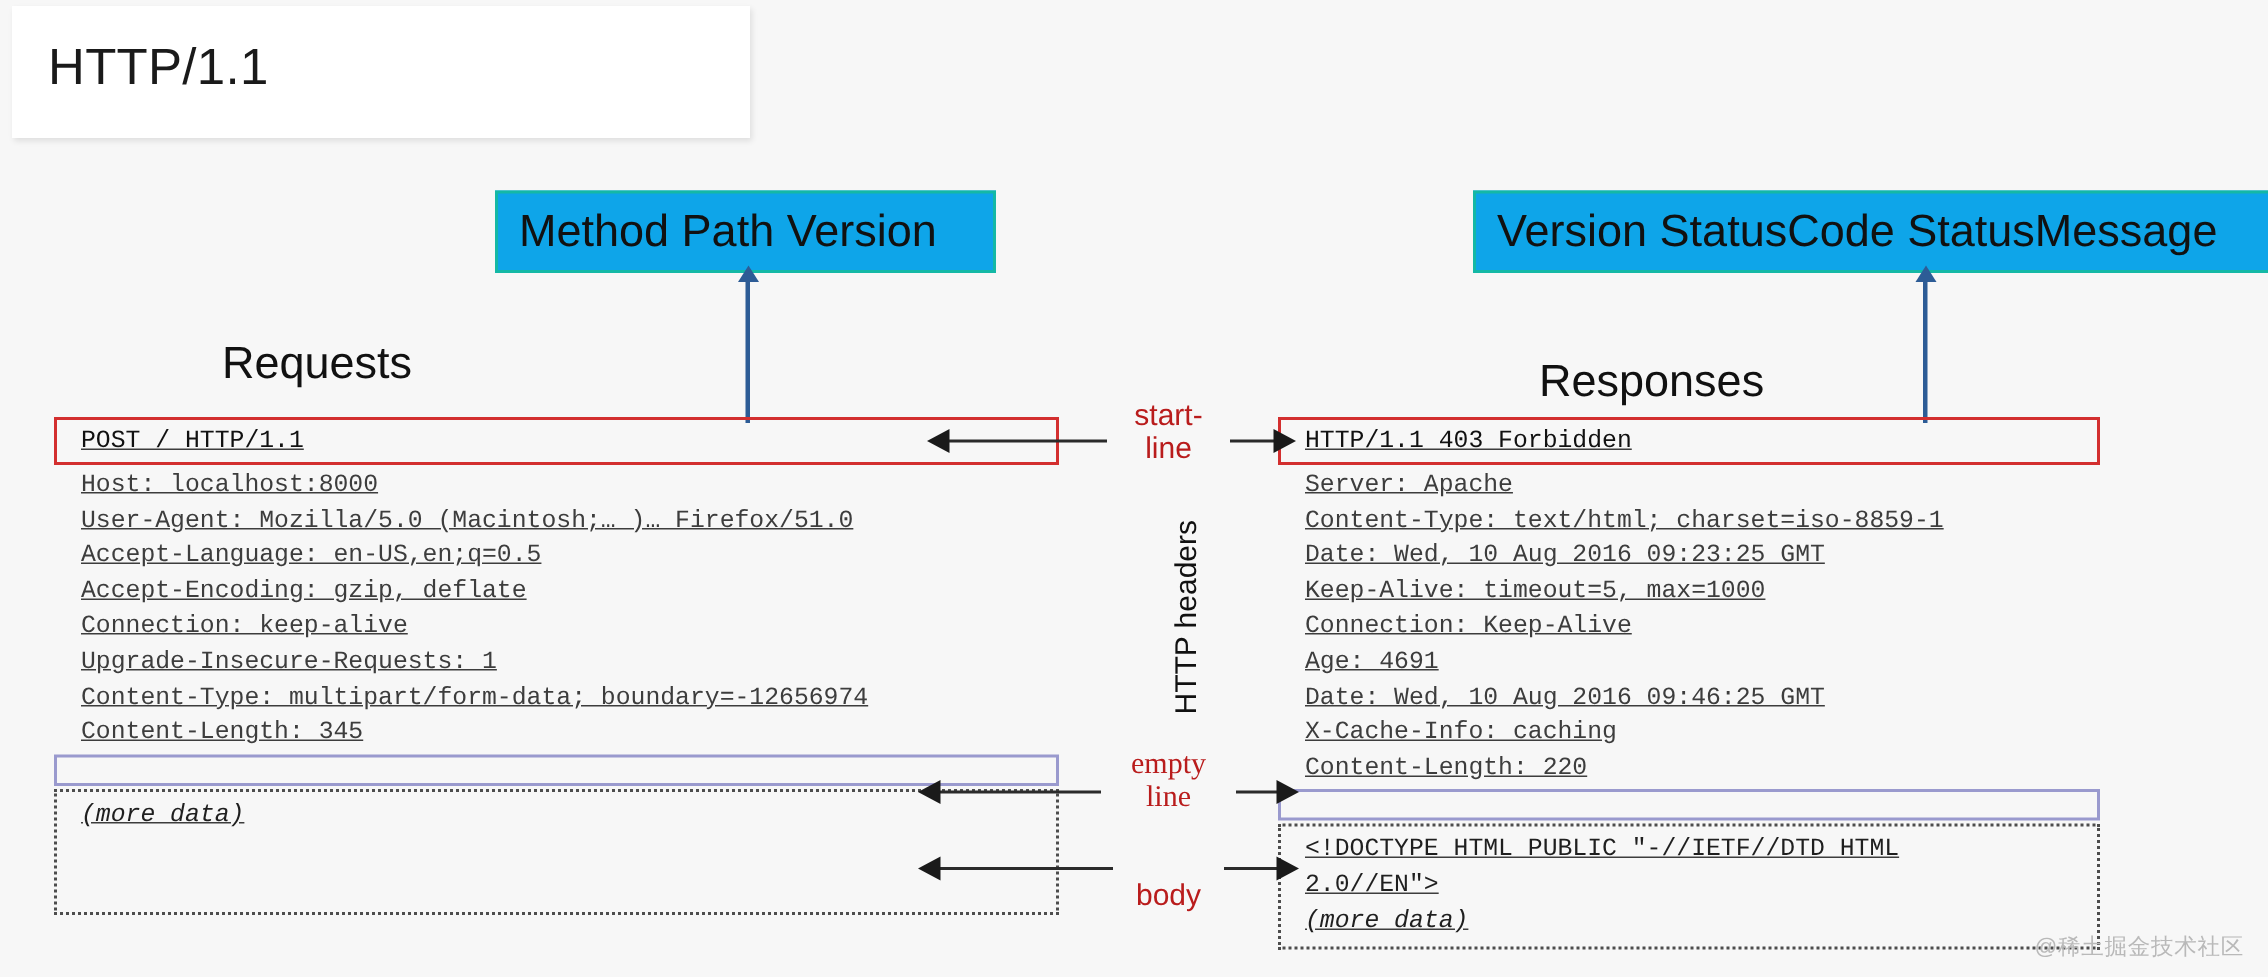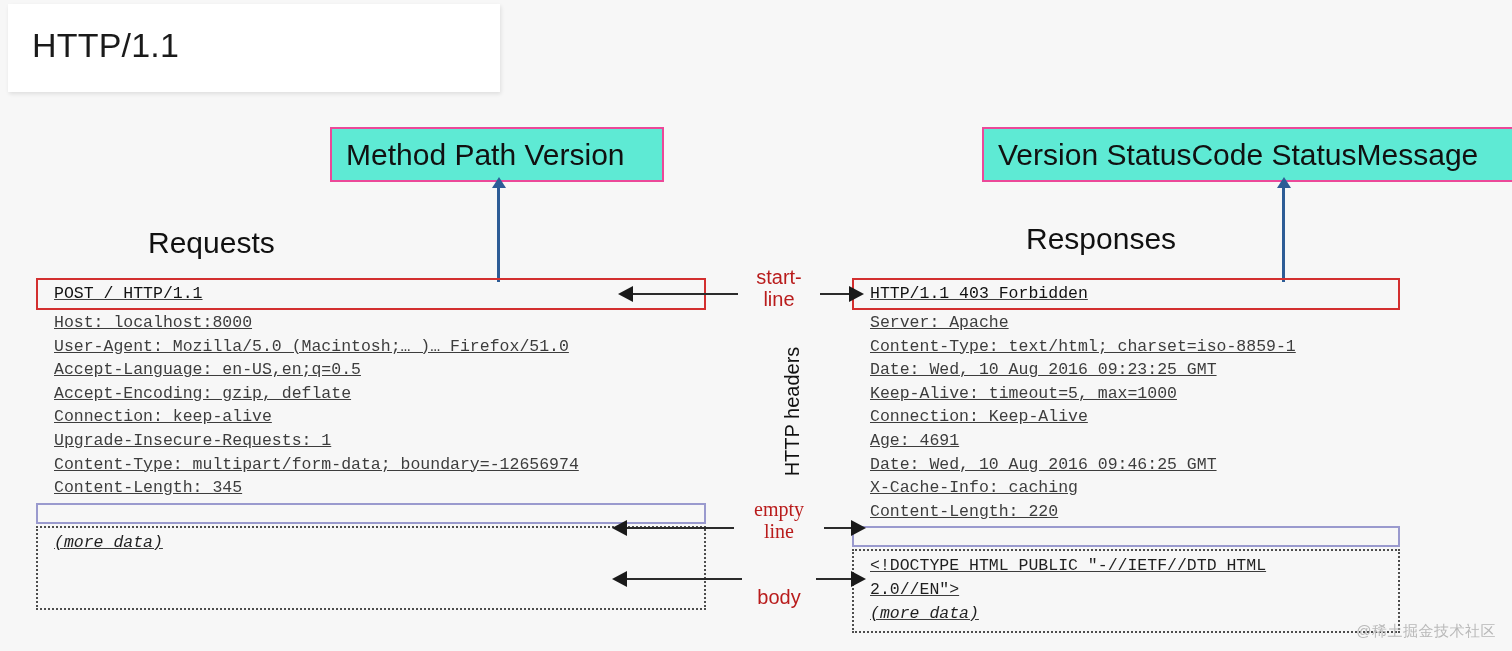--- a/index.html
+++ b/index.html
@@ -31,22 +31,22 @@
     left: 24px;
     top: 22px;
     font-size: 34px;
     color: #1a1a1a;
     letter-spacing: 0.2px;
   }
 
   
   .callout {
     position: absolute;
-    border: 2px solid #ec4899;
-    background: #5eead4;
+    border: 2px solid #14b8a6;
+    background: #0ea5e9;
     box-sizing: border-box;
     display: flex;
     align-items: center;
   }
   .callout .callout-text {
     font-size: 30px;
     color: #111111;
     padding-left: 14px;
     white-space: nowrap;
   }
@@ -91,21 +91,21 @@
     height: 96px;
   }
 
   
   .section-heading {
     position: absolute;
     font-size: 30px;
     color: #111111;
   }
   #heading-requests { left: 148px; top: 226px; }
-  #heading-responses { left: 1026px; top: 222px; }
+  #heading-responses { left: 1026px; top: 238px; }
 
   
   .msg-block {
     position: absolute;
     font-family: "Liberation Mono", "DejaVu Sans Mono", monospace;
     font-size: 16.5px;
     line-height: 23.6px;
     color: #3d3d3d;
     text-decoration: underline;
   }

